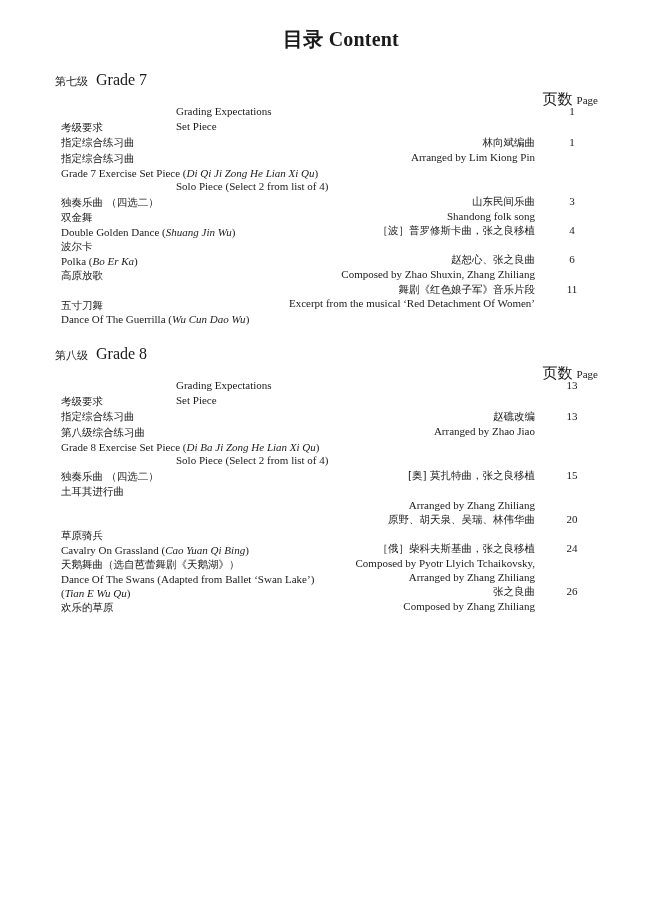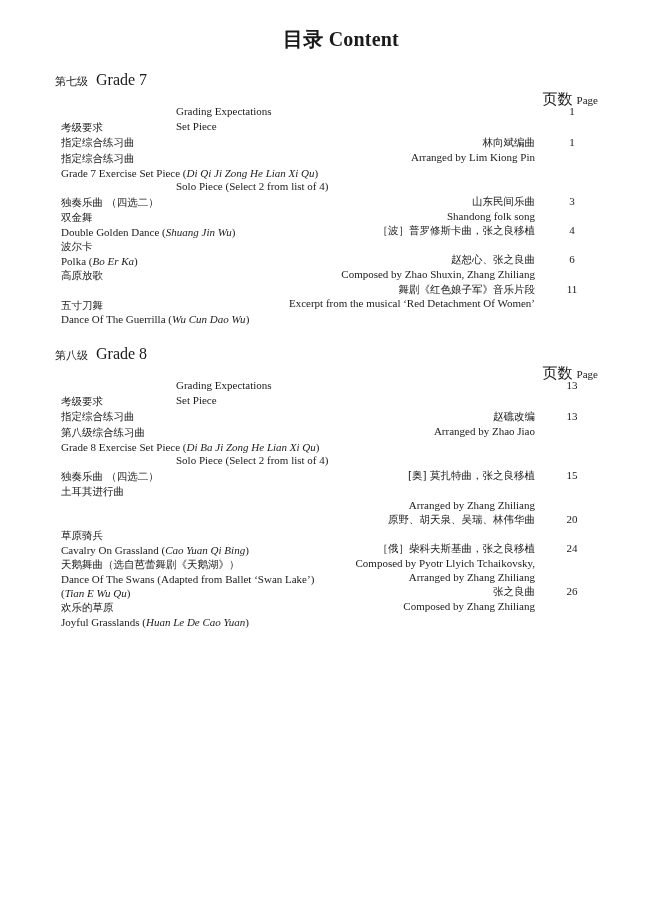--- a/index.html
+++ b/index.html
@@ -172,15 +172,14 @@
   <span class="left"><span>(</span><i>Tian E Wu Qu</i><span>)</span></span>
   <span class="right">Arranged by Zhang Zhiliang</span>
 </div>
 
 <div class="row" style="top:584px;">
   <span class="left zh">欢乐的草原</span>
   <span class="right zh">张之良曲</span>
   <span class="pg">26</span>
 </div>
 <div class="row" style="top:599px;">
-  <span class="left"><span>Joyful Grasslands (</span><i>Huan Le De Cao Yuan</i><span>)</span></span>
   <span class="right">Composed by Zhang Zhiliang</span>
 </div>
 
 </body></html>

